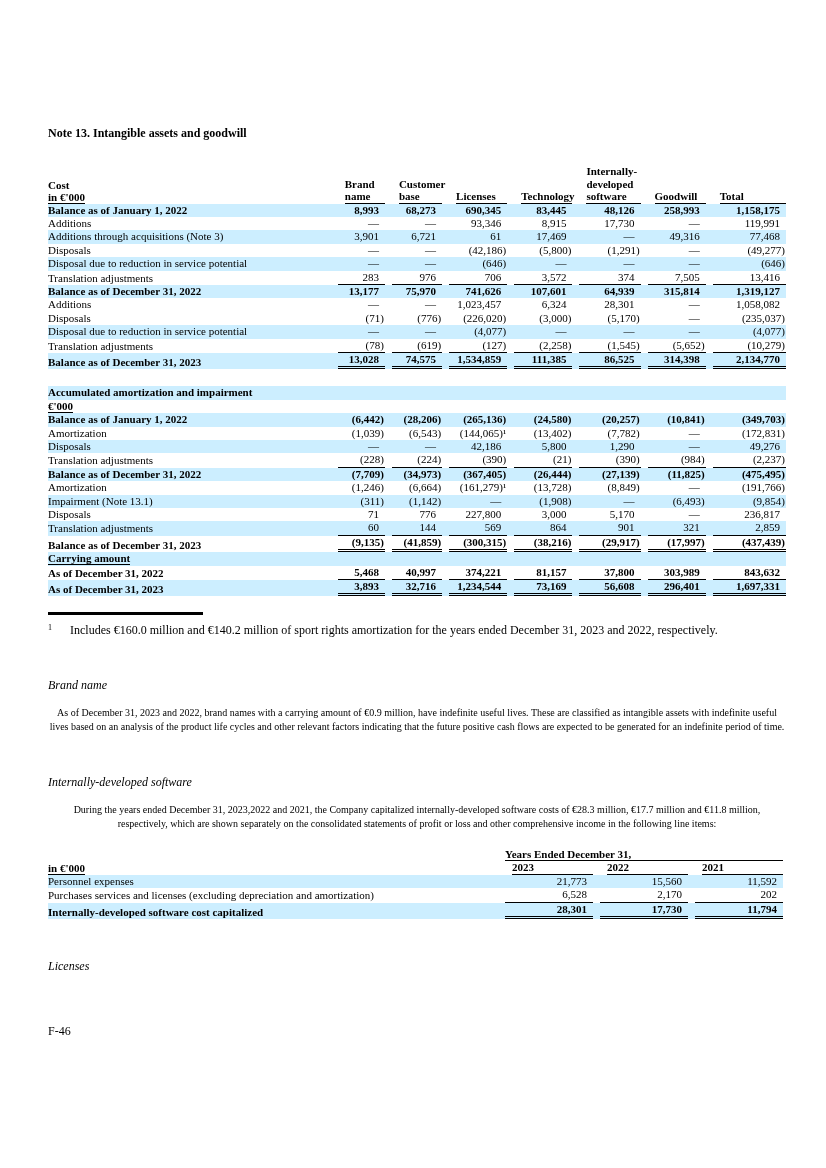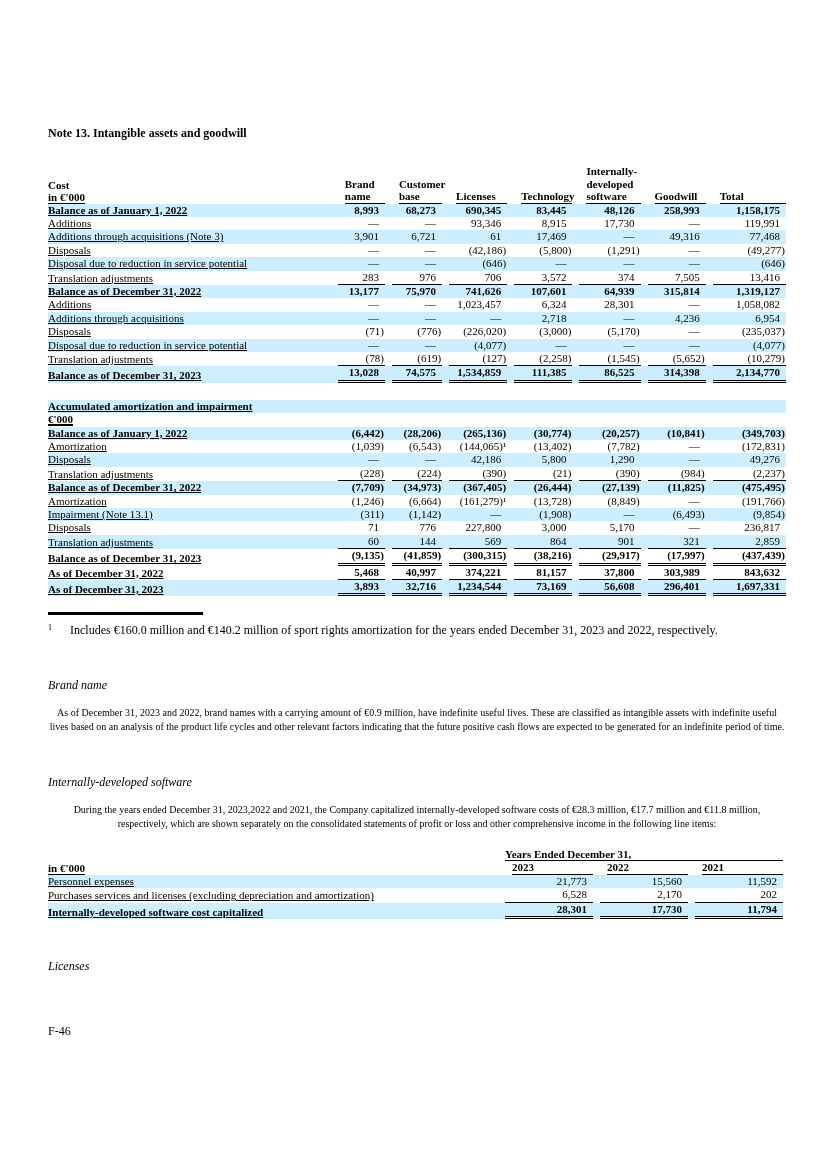--- a/index.html
+++ b/index.html
@@ -16,21 +16,21 @@
   .note-title{
     font-size:12px;font-weight:bold;margin:0 0 24px 0;
   }
   table{border-collapse:collapse;table-layout:fixed;}
   #cost-table{width:738px;font-size:11px;}
   #software-table{width:735px;font-size:11px;margin-top:16px;}
   th,td{padding:0;vertical-align:bottom;line-height:13.4px;}
   thead th{font-weight:bold;line-height:12.5px;vertical-align:bottom;text-align:left;}
   .hwrap{margin-left:7px;border-bottom:1px solid #000;white-space:nowrap;}
   .text-u{border-bottom:1px solid #000;}
-  td.label{text-align:left;white-space:nowrap;text-decoration:underline;}
+  td.label{text-align:left;white-space:nowrap;}
   td.num,th.num{padding-left:7px;}
   .numw{text-align:right;padding-right:6px;white-space:nowrap;}
   .numw.hang{padding-right:1px;}
   tr.hl td{background:var(--hl,#cceeff);}
   tr.bold{font-weight:bold;}
   tr.u1 .numw{border-bottom:1px solid #000;}
   tr.u2 .numw{border-bottom:3px double #000;}
   tr.gaprow td{height:17px;background:#fff;}
   .fn-rule{margin-top:16px;width:155px;border-top:3px solid #000;}
   .footnote{margin-top:8px;display:flex;font-size:12px;line-height:14.5px;width:738px;}
@@ -291,44 +291,20 @@
           <td class="num">
             <div class="numw">28,301</div>
           </td>
           <td class="num">
             <div class="numw">—</div>
           </td>
           <td class="num">
             <div class="numw">1,058,082</div>
           </td>
         </tr>
-        <tr class="hl">
-          <td class="label">Additions through acquisitions</td>
-          <td class="num">
-            <div class="numw">—</div>
-          </td>
-          <td class="num">
-            <div class="numw">—</div>
-          </td>
-          <td class="num">
-            <div class="numw">—</div>
-          </td>
-          <td class="num">
-            <div class="numw">2,718</div>
-          </td>
-          <td class="num">
-            <div class="numw">—</div>
-          </td>
-          <td class="num">
-            <div class="numw">4,236</div>
-          </td>
-          <td class="num">
-            <div class="numw">6,954</div>
-          </td>
-        </tr>
         <tr>
           <td class="label">Disposals</td>
           <td class="num">
             <div class="numw hang">(71)</div>
           </td>
           <td class="num">
             <div class="numw hang">(776)</div>
           </td>
           <td class="num">
             <div class="numw hang">(226,020)</div>
@@ -432,21 +408,21 @@
           <td class="num">
             <div class="numw hang">(6,442)</div>
           </td>
           <td class="num">
             <div class="numw hang">(28,206)</div>
           </td>
           <td class="num">
             <div class="numw hang">(265,136)</div>
           </td>
           <td class="num">
-            <div class="numw hang">(30,774)</div>
+            <div class="numw hang">(24,580)</div>
           </td>
           <td class="num">
             <div class="numw hang">(20,257)</div>
           </td>
           <td class="num">
             <div class="numw hang">(10,841)</div>
           </td>
           <td class="num">
             <div class="numw hang">(349,703)</div>
           </td>
@@ -659,20 +635,23 @@
           </td>
           <td class="num">
             <div class="numw hang">(29,917)</div>
           </td>
           <td class="num">
             <div class="numw hang">(17,997)</div>
           </td>
           <td class="num">
             <div class="numw hang">(437,439)</div>
           </td>
+        </tr>
+        <tr class="hl bold">
+          <td class="label" colspan="8"><span class="text-u">Carrying amount</span></td>
         </tr>
         <tr class="bold u1">
           <td class="label">As of December 31, 2022</td>
           <td class="num">
             <div class="numw">5,468</div>
           </td>
           <td class="num">
             <div class="numw">40,997</div>
           </td>
           <td class="num">

